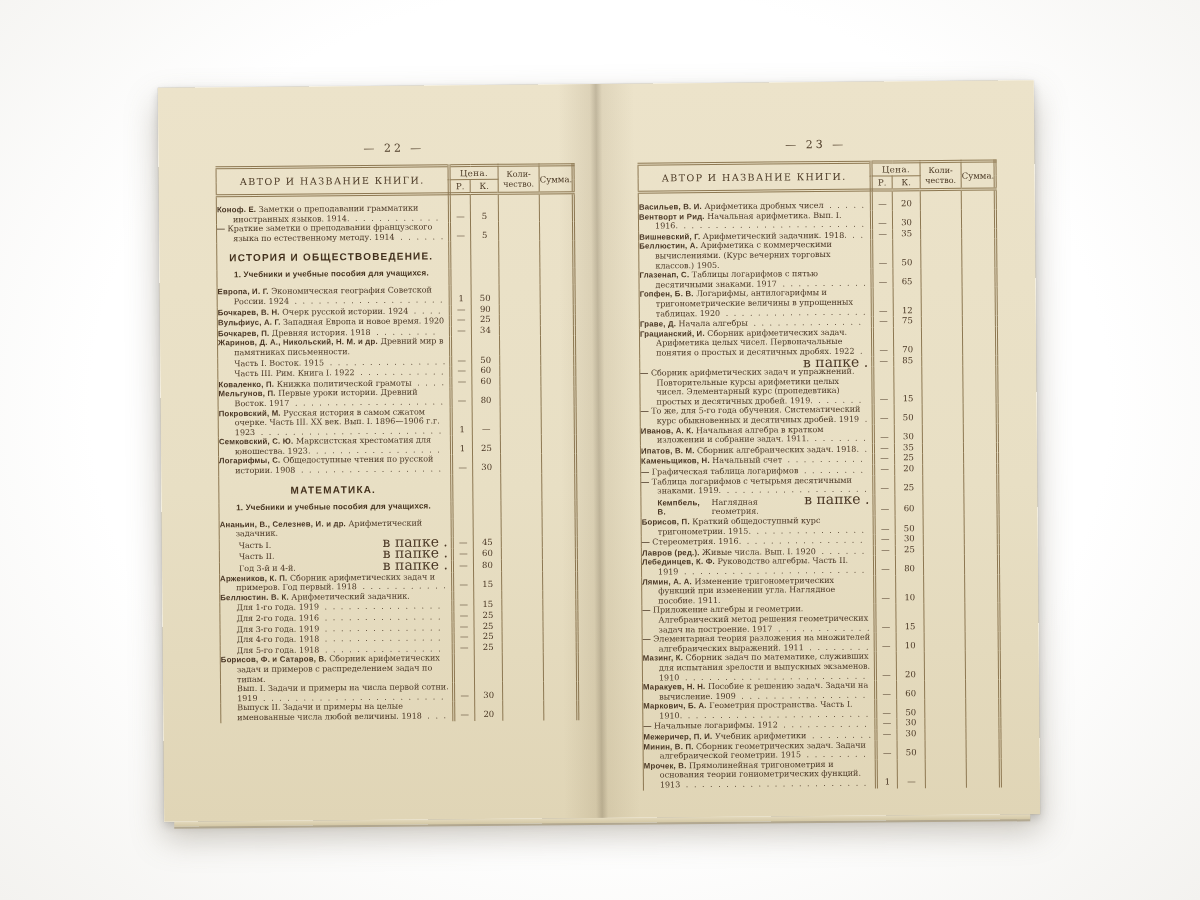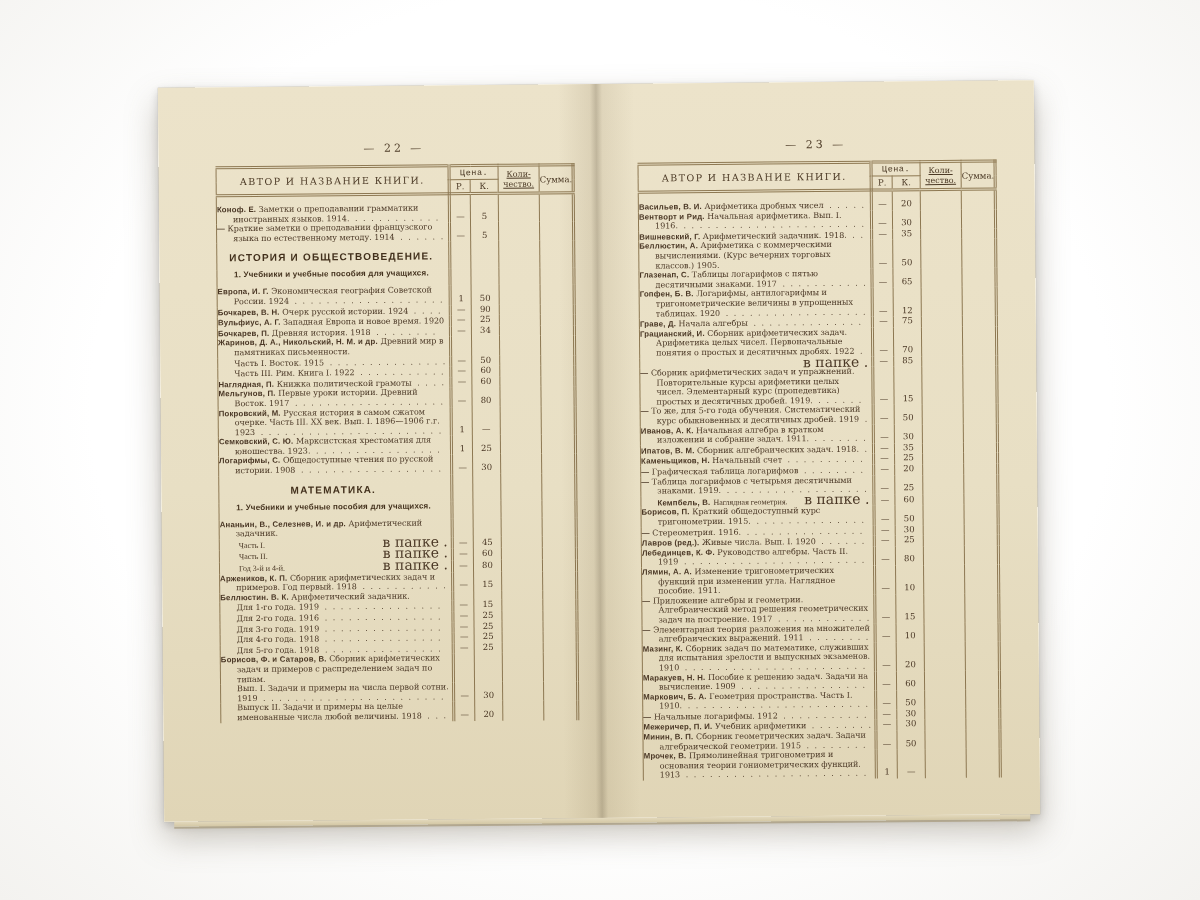--- a/index.html
+++ b/index.html
@@ -31,36 +31,36 @@
     text-align:center;font-size:11px;letter-spacing:3px;color:#4c3a26;
     margin:0 0 10px 0;width:357px;
   }
   table.catalog{
     border-collapse:collapse;table-layout:fixed;width:357px;
     border-left:1px solid #8d7852;border-top:3px double #8d7852;border-right:3px double #8d7852;
     color:#4a3725;
   }
   th{font-weight:normal;color:#4c3a26;padding:0;}
   .th-author{font-size:9.5px;letter-spacing:1.4px;border-right:3px double #8d7852;border-bottom:3px double #8d7852;padding:4px 2px;}
-  .th-price{font-size:8.5px;letter-spacing:.5px;border-right:1px solid #8d7852;border-bottom:1px solid #8d7852;padding:1px 0;font-family:Liberation Mono, monospace;}
+  .th-price{font-size:8.5px;letter-spacing:.5px;border-right:1px solid #8d7852;border-bottom:1px solid #8d7852;padding:1px 0;}
   .th-r{font-size:8.5px;border-right:1px solid #8d7852;border-bottom:3px double #8d7852;padding:1px 0;}
   .th-k{font-size:8.5px;border-right:1px solid #8d7852;border-bottom:3px double #8d7852;padding:1px 0;}
-  .th-qty{font-size:8px;line-height:1.2;white-space:pre-line;border-right:1px solid #8d7852;border-bottom:3px double #8d7852;padding:1px 0;text-decoration:underline;}
+  .th-qty{font-size:8px;line-height:1.2;white-space:pre-line;border-right:1px solid #8d7852;border-bottom:3px double #8d7852;padding:1px 0;}
   .th-sum{font-size:8.5px;border-bottom:3px double #8d7852;padding:1px 0;}
   td.desc{border-right:3px double #8d7852;padding:0 3px 0 0;vertical-align:bottom;}
   td.c{vertical-align:bottom;text-align:center;font-size:8.5px;line-height:9.6px;color:#4a3725;padding:0 1px 1px 1px;}
   td.c.r{border-right:1px solid #8d7852;}
   td.c.k{border-right:1px solid #8d7852;}
   td.c.qty{border-right:1px solid #8d7852;}
   tbody tr:first-child td{padding-top:8px;}
   .entry{font-size:8px;line-height:9.6px;color:#4a3725;}
   .entry.item{padding-left:16px;text-indent:-16px;}
   .entry.subitem{margin-left:16px;}
   .entry.noterow{display:flex;text-indent:0;align-items:baseline;}
-  .noterow .title{margin-left:3px;font-family:Liberation Serif, serif;}
+  .noterow .title{margin-left:3px;}
   .noterow .fill{flex:1;}
   .author{font-family:"Liberation Sans","DejaVu Sans",sans-serif;font-weight:bold;font-size:7.8px;letter-spacing:.2px;}
   .title{font-family:"DejaVu Serif",serif;font-size:8px;}
   .note{font-size:14px;white-space:nowrap;}
   .dots{font-size:8px;word-spacing:3px;white-space:normal;}
   .sec{
     font-family:"Liberation Sans","DejaVu Sans",sans-serif;font-weight:bold;
     font-size:10px;letter-spacing:1.2px;text-align:center;margin:9px 0 7px 0;color:#43311d;
   }
   .sub2{
@@ -190,21 +190,21 @@
             <td class="desc">
               <div class="entry subitem"><span class="title">Часть III. Рим. Книга I. 1922</span><span class="dots"> . . . . . . . . . . .</span></div>
             </td>
             <td class="c r">—</td>
             <td class="c k">60</td>
             <td class="c qty"></td>
             <td class="c sum"></td>
           </tr>
           <tr>
             <td class="desc">
-              <div class="entry item"><span class="author">Наглядная, П.</span> <span class="title">Книжка политической грамоты</span><span class="dots"> . . . .</span></div>
+              <div class="entry item"><span class="author">Коваленко, П.</span> <span class="title">Книжка политической грамоты</span><span class="dots"> . . . .</span></div>
             </td>
             <td class="c r">—</td>
             <td class="c k">60</td>
             <td class="c qty"></td>
             <td class="c sum"></td>
           </tr>
           <tr>
             <td class="desc">
               <div class="entry item"><span class="author">Мельгунов, П.</span> <span class="title">Первые уроки истории. Древний Восток. 1917</span><span class="dots"> . . . . . . . . . . . . . . . . . . .</span></div>
             </td>

